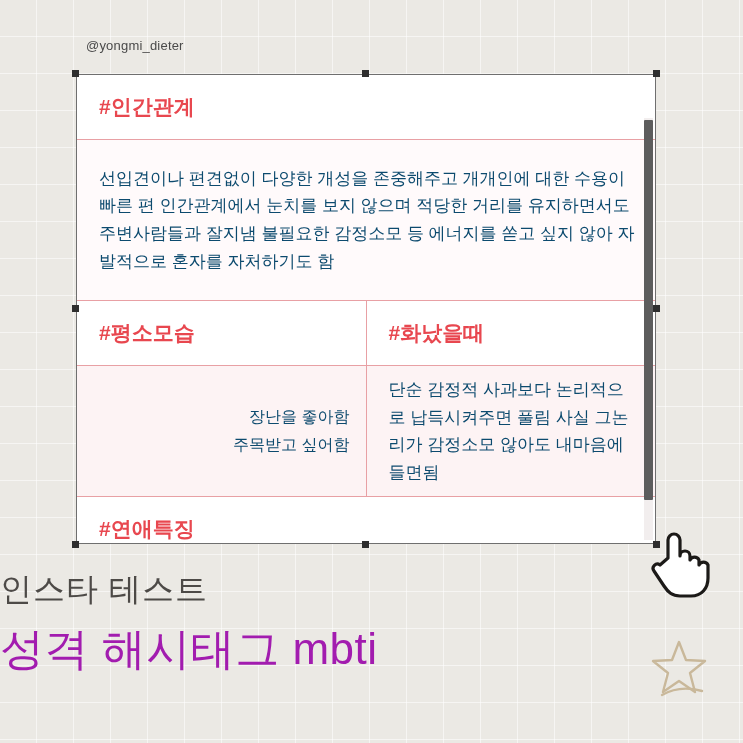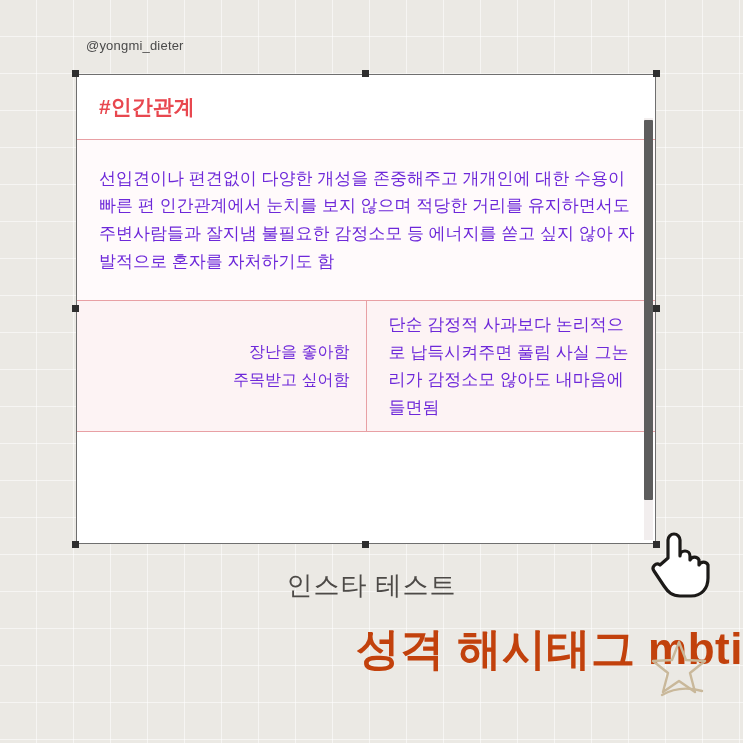--- a/index.html
+++ b/index.html
@@ -87,21 +87,21 @@
   .tag-cell {
     color: #e8474f;
     font-size: 21px;
     font-weight: bold;
     background: #ffffff;
     height: 44px;
     padding-left: 22px !important;
     border-radius: 17px;
   }
   .body-cell {
-    color: #6d28d9;
+    color: #0c4a6e;
     font-size: 17px;
     line-height: 1.62;
     background: #fffafb;
     padding-left: 22px !important;
     padding-right: 16px !important;
   }
   .body-cell.pink {
     background: #fdf3f4;
   }
   .small-left {
@@ -136,34 +136,34 @@
     top: 528px;
     width: 60px;
     height: 78px;
   }
 
   #caption {
     position: absolute;
     left: 0;
     right: 0;
     top: 568px;
-    text-align: center;
-    font-size: 26px;
+    text-align: left;
+    font-size: 32px;
     color: #4d4a47;
     letter-spacing: 1px;
   }
   #title {
     position: absolute;
     left: 0;
     right: 0;
     top: 620px;
-    text-align: right;
+    text-align: left;
     font-size: 44px;
-    font-weight: bold;
-    color: #c2410c;
+    font-weight: normal;
+    color: #a21caf;
     letter-spacing: 0.5px;
   }
   #star {
     position: absolute;
     left: 648px;
     top: 636px;
     width: 62px;
     height: 62px;
   }
 </style>
@@ -179,23 +179,30 @@
   <div id="table-viewport">
     <table class="info">
       <tbody>
           <tr>
         <td class="tag-cell" colspan="2">#인간관계</td>
       </tr>
       <tr>
         <td class="body-cell" colspan="2" style="height:140px">선입견이나 편견없이 다양한 개성을 존중해주고 개개인에 대한 수용이 빠른 편 인간관계에서 눈치를 보지 않으며 적당한 거리를 유지하면서도 주변사람들과 잘지냄 불필요한 감정소모 등 에너지를 쏟고 싶지 않아 자발적으로 혼자를 자처하기도 함</td>
       </tr>
       <tr>
+        <td class="tag-cell" style="width:40%">#평소모습</td>
+        <td class="tag-cell">#화났을때</td>
+      </tr>
+      <tr>
         <td class="body-cell pink small-left" style="height:110px; white-space:pre-line">장난을  좋아함
 주목받고 싶어함</td>
         <td class="body-cell pink">단순 감정적 사과보다 논리적으로 납득시켜주면 풀림 사실 그논리가 감정소모 않아도 내마음에 들면됨</td>
+      </tr>
+      <tr>
+        <td class="tag-cell" colspan="2">#연애특징</td>
       </tr>
 
     </tbody>
       </table>
   </div>
 
   <div id="scroll-track"></div>
   <div id="scroll-thumb"></div>
 
   <div id="sel-border"></div>

